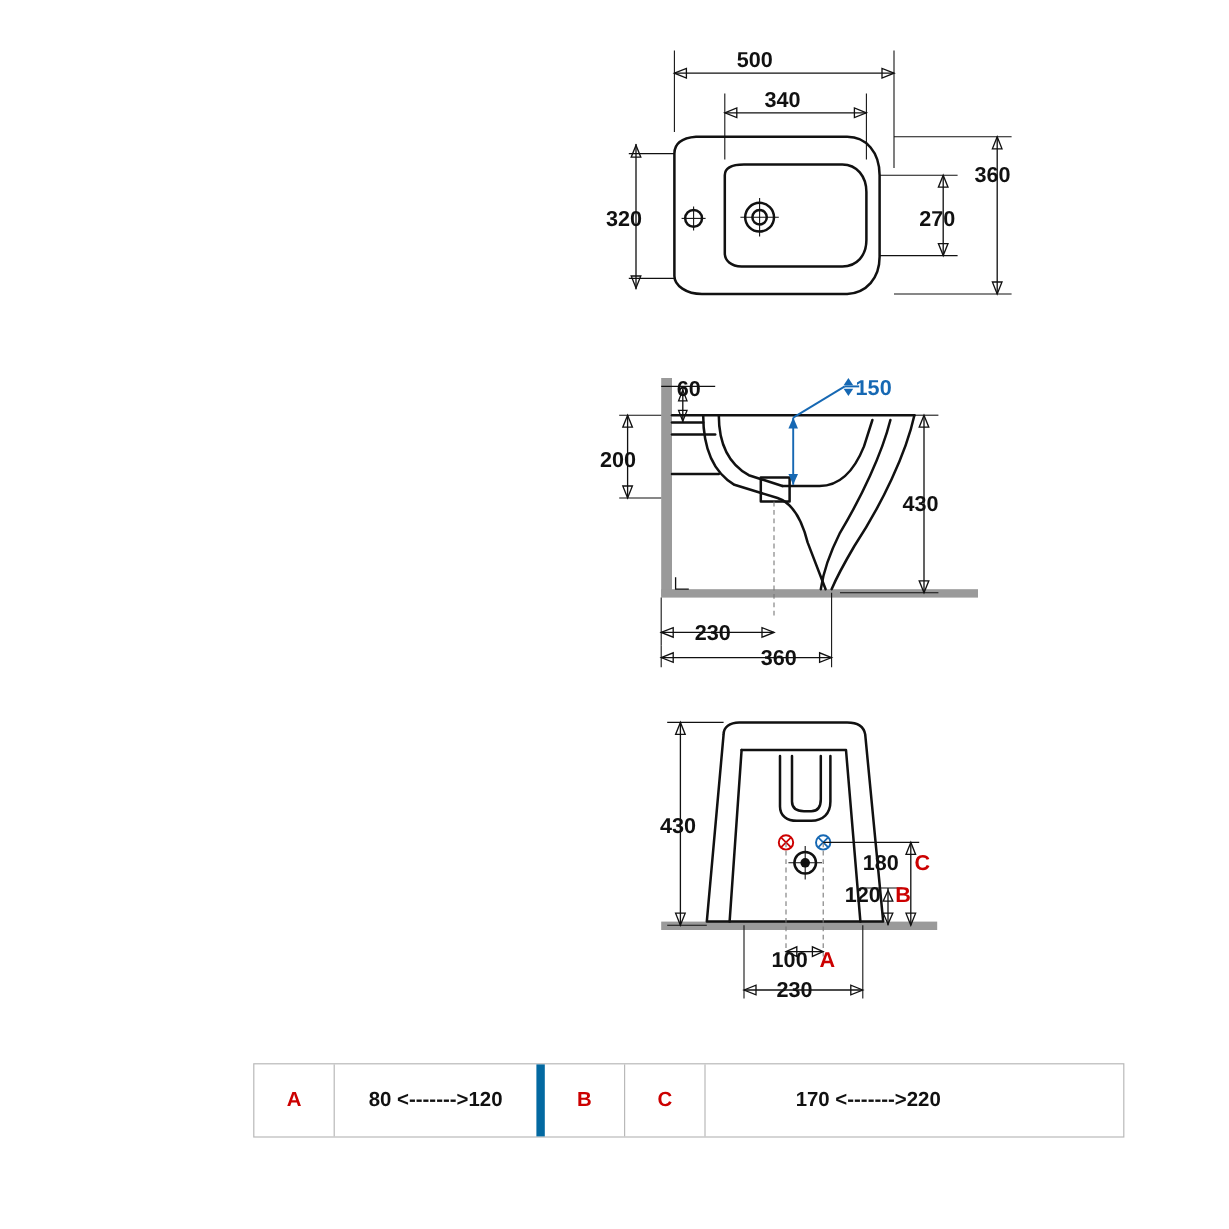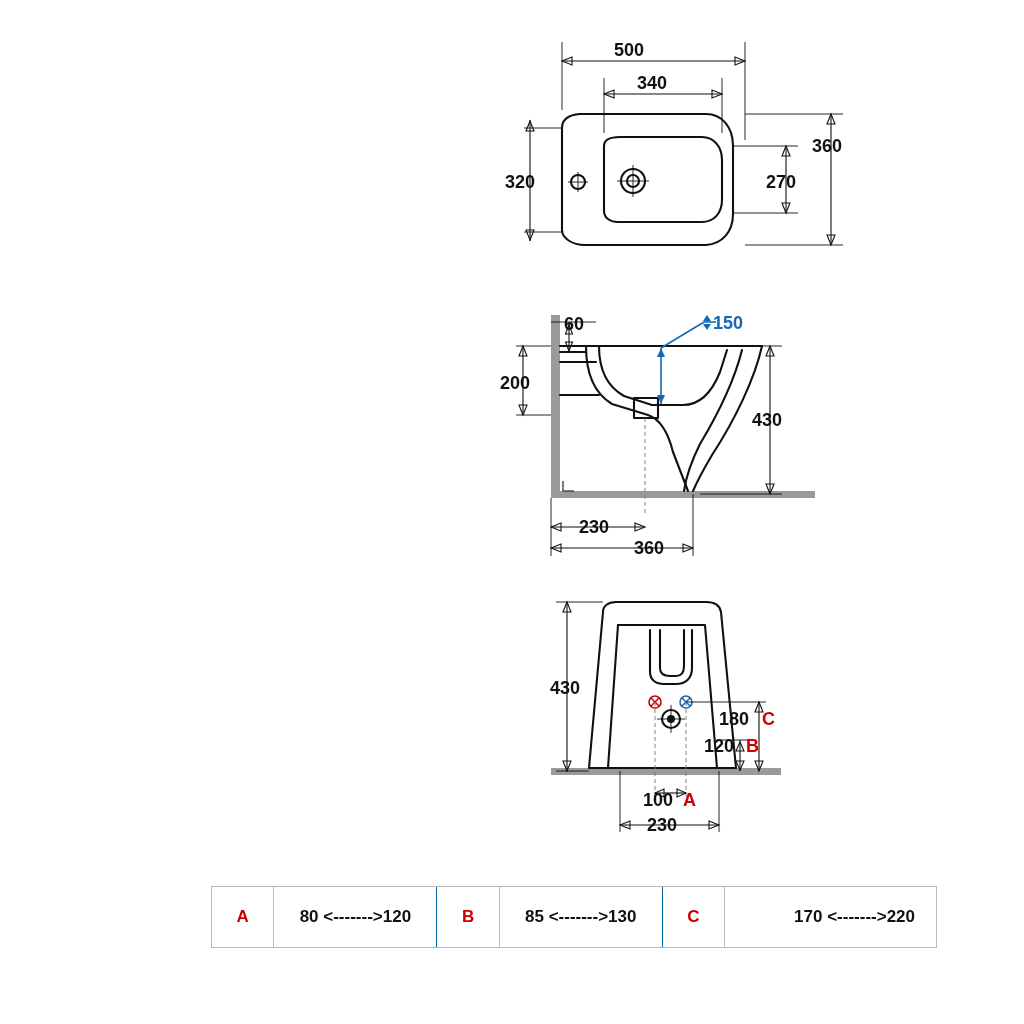--- a/index.html
+++ b/index.html
@@ -86,21 +86,21 @@
     justify-content: center;
     border-right: 1px solid #b9b9b9;
     color: #cc0000;
     box-sizing: border-box;
   }
   .tbl-cell-val {
     width: 175px;
     display: flex;
     align-items: center;
     justify-content: center;
-    border-right: 1px solid #0369a1;
+    border-right: 7px solid #0369a1;
     color: #111111;
     box-sizing: border-box;
   }
   .tbl-cell-val.last { border-right: none; width: 175px; margin-left: 48px; }
 </style>
 </head>
 <body>
 
 <div class="sheet">
 
@@ -285,18 +285,17 @@
       <path class="ln" d="M719 825 l-10 -4 l0 8 z" fill="#111"></path>
       <text class="dim-text" x="647" y="831">230</text>
     </g>
 
   </svg>
 
   <div class="table-wrap">
     <div class="tbl-cell-label tbl-label">A</div>
     <div class="tbl-cell-val tbl-val">80 &lt;-------&gt;120</div>
     <div class="tbl-cell-label tbl-label">B</div>
-    <div class="tbl-cell-val tbl-val">85 &lt;-------&gt;130</div>
     <div class="tbl-cell-label tbl-label">C</div>
     <div class="tbl-cell-val tbl-val last">170 &lt;-------&gt;220</div>
   </div>
 
 </div>
 
 </body></html>

